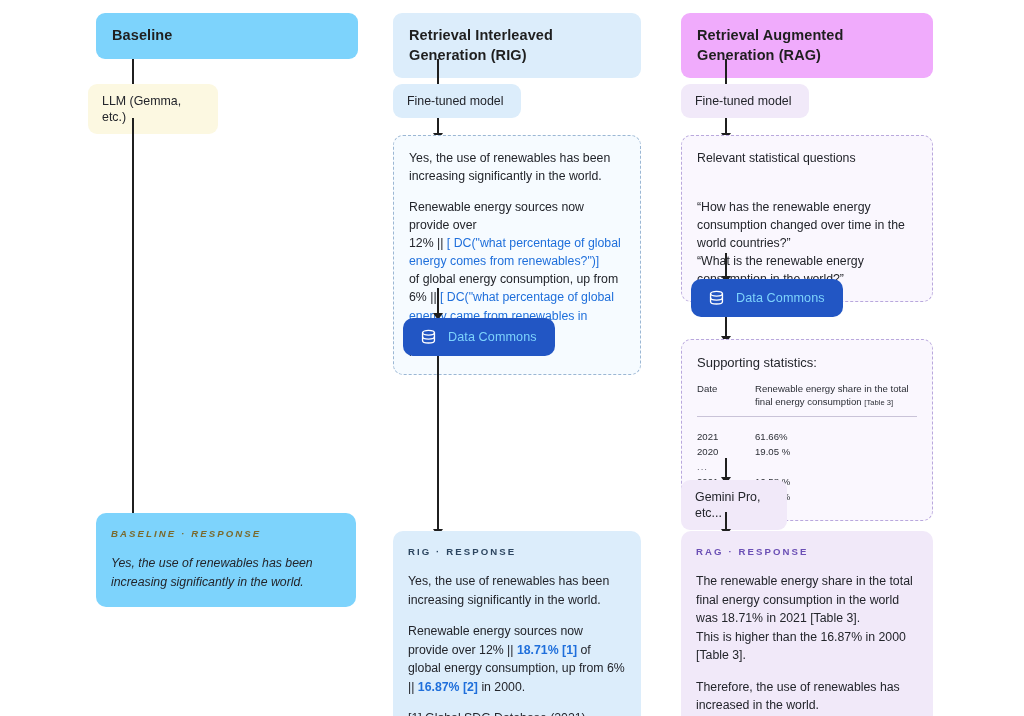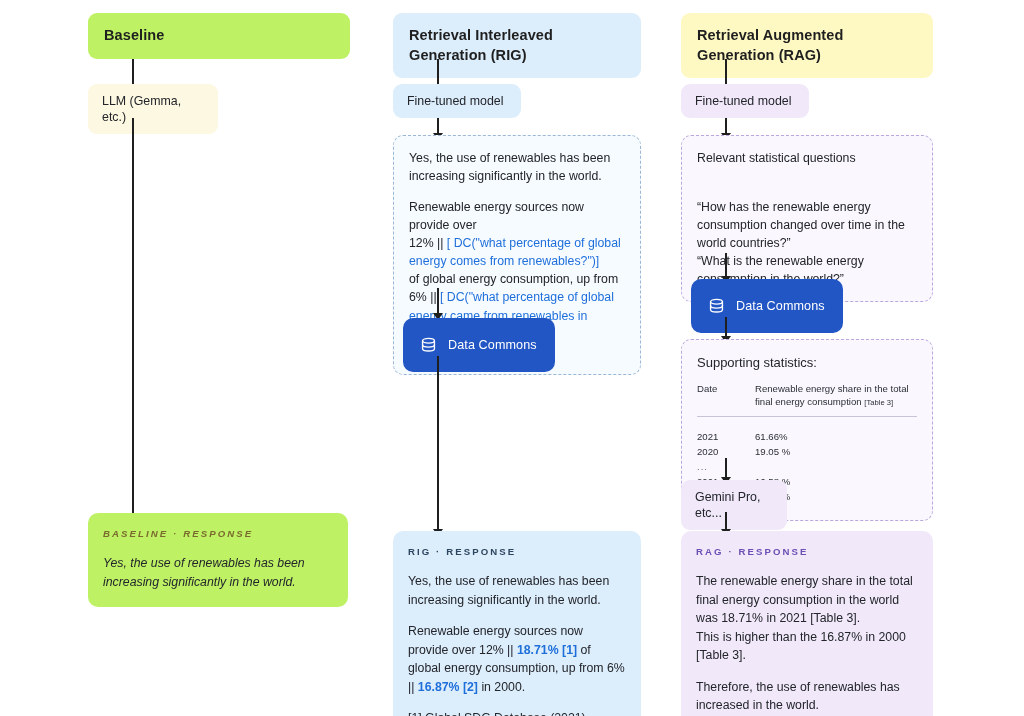--- a/index.html
+++ b/index.html
@@ -66,48 +66,48 @@
     font-size: 9.6px;
     font-weight: 700;
     letter-spacing: 2.1px;
     margin-bottom: 13px;
   }
   .para { margin: 0 0 13px 0; }
   .para:last-child { margin-bottom: 0; }
   .tight { margin-bottom: 0; }
 
   
-  .c-cream        { background: #bef264; }
+  .c-cream        { background: #7dd3fc; margin-left: 8px; }
   .c-cream-soft   { background: #fcf8e1; }
   .c-blue-light   { background: #dcedfb; }
   .c-blue-soft    { background: #dcedfb; }
-  .c-purple-light { background: #fef9c3; }
+  .c-purple-light { background: #f0abfc; }
   .c-purple-soft  { background: #f1e9f9; }
 
   .lbl-baseline { color: #7a6a2e; }
   .lbl-rig      { color: #2d4660; }
   .lbl-rag      { color: #6b4fb5; }
 
   .dash-blue   { border-color: #9bb7d4; background: #f6fbff; }
   .dash-purple { border-color: #b9a8dd; background: #faf7fe; }
 
   .dc-blue { color: #1f6fdb; }
   .rig-hl  { color: #1f6fdb; font-weight: 600; }
 
   
   .dc-badge {
     position: absolute;
     background: #2256c4;
     border-radius: 10px;
-    height: 54px;
+    height: 38px;
     display: flex;
     align-items: center;
     gap: 10px;
     padding: 0 18px 0 16px;
-    color: #ffffff;
+    color: #7dd3fc;
     font-size: 12.6px;
     letter-spacing: .1px;
   }
   .dc-badge svg { display: block; }
 
   
   .arrow {
     position: absolute;
     width: 14px;
     pointer-events: none;

